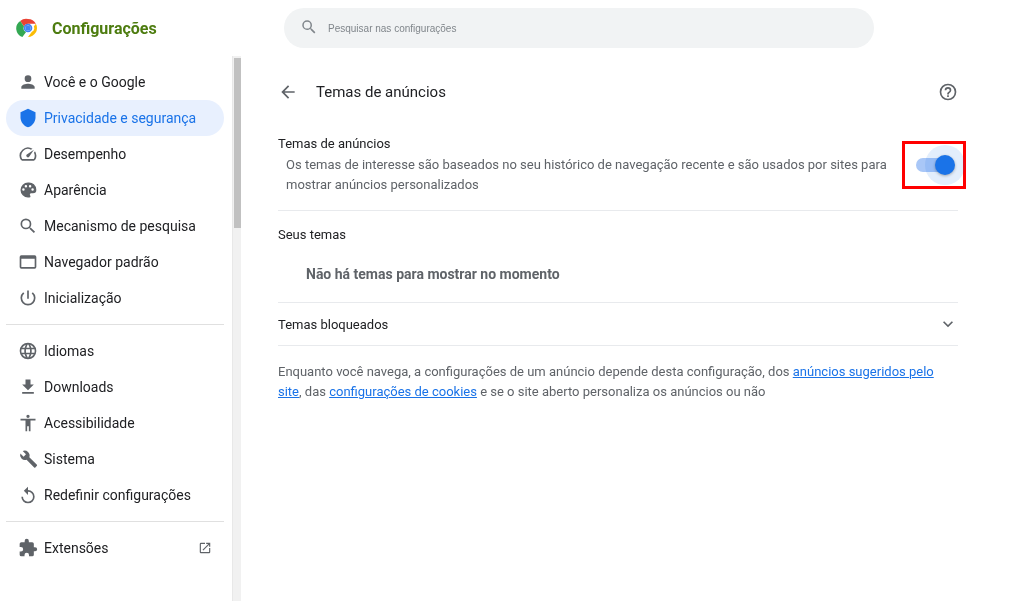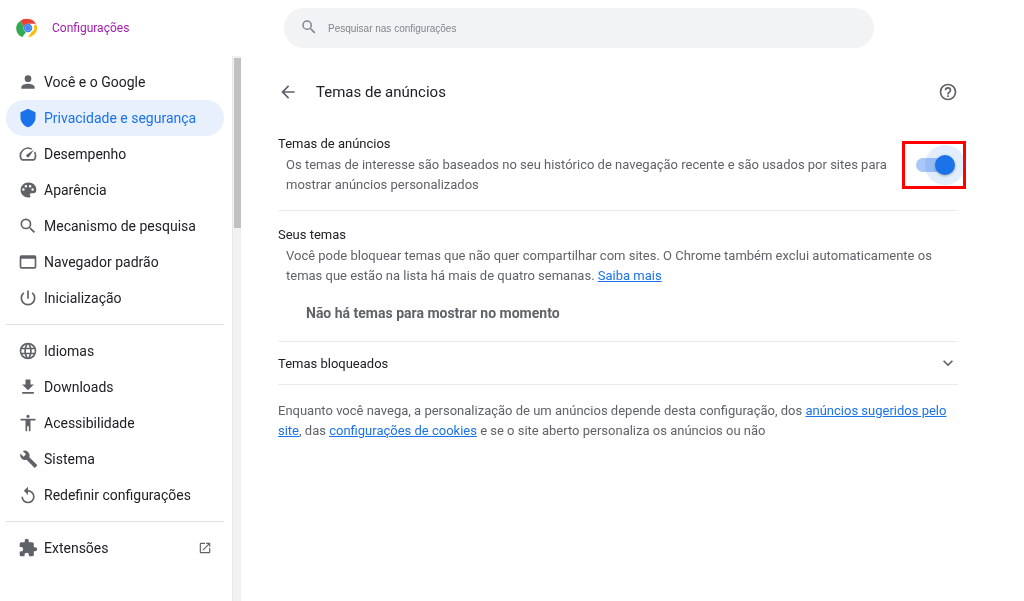--- a/index.html
+++ b/index.html
@@ -18,23 +18,23 @@
     height: 56px;
     padding: 0 16px;
     gap: 12px;
   }
   .chrome-logo {
     width: 24px;
     height: 24px;
     flex-shrink: 0;
   }
   .header-title {
-    font-size: 12px;
-    color: #a21caf;
-    font-weight: 400;
+    font-size: 16px;
+    color: #4d7c0f;
+    font-weight: 700;
     white-space: nowrap;
     min-width: 220px;
   }
   .search-wrap {
     flex: 1;
     display: flex;
     justify-content: flex-start;
   }
   .search-box {
     display: flex;
@@ -373,36 +373,33 @@
             <div class="toggle">
               <div class="toggle-halo"></div>
               <div class="toggle-knob"></div>
             </div>
           </div>
         </div>
       </div>
 
       <div class="section">
         <div class="sec-title">Seus temas</div>
-        <div class="sec-desc">
-          <span>Você pode bloquear temas que não quer compartilhar com sites. O Chrome também exclui automaticamente os temas que estão na lista há mais de quatro semanas. </span><span class="link">Saiba mais</span>
-        </div>
         <div class="empty-msg">Não há temas para mostrar no momento</div>
       </div>
 
       <div class="section" style="padding:0;">
         <div class="expand-row">
           <div class="expand-label">Temas bloqueados</div>
           <span class="chev"><svg viewBox="0 0 24 24">
                 <path d="M7.41 8.59 12 13.17l4.59-4.58L18 10l-6 6-6-6z"></path>
               </svg></span>
         </div>
       </div>
 
       <div class="section last">
         <div class="footer-note" style="padding-top:0;">
-          <span>Enquanto você navega, a personalização de um anúncios depende desta configuração, dos </span><span class="link">anúncios sugeridos pelo site</span><span>, das </span><span class="link">configurações de cookies</span><span> e se o site aberto personaliza os anúncios ou não</span>
+          <span>Enquanto você navega, a configurações de um anúncio depende desta configuração, dos </span><span class="link">anúncios sugeridos pelo site</span><span>, das </span><span class="link">configurações de cookies</span><span> e se o site aberto personaliza os anúncios ou não</span>
         </div>
       </div>
 
     </div>
   </div>
 </div>
 
 </body></html>

